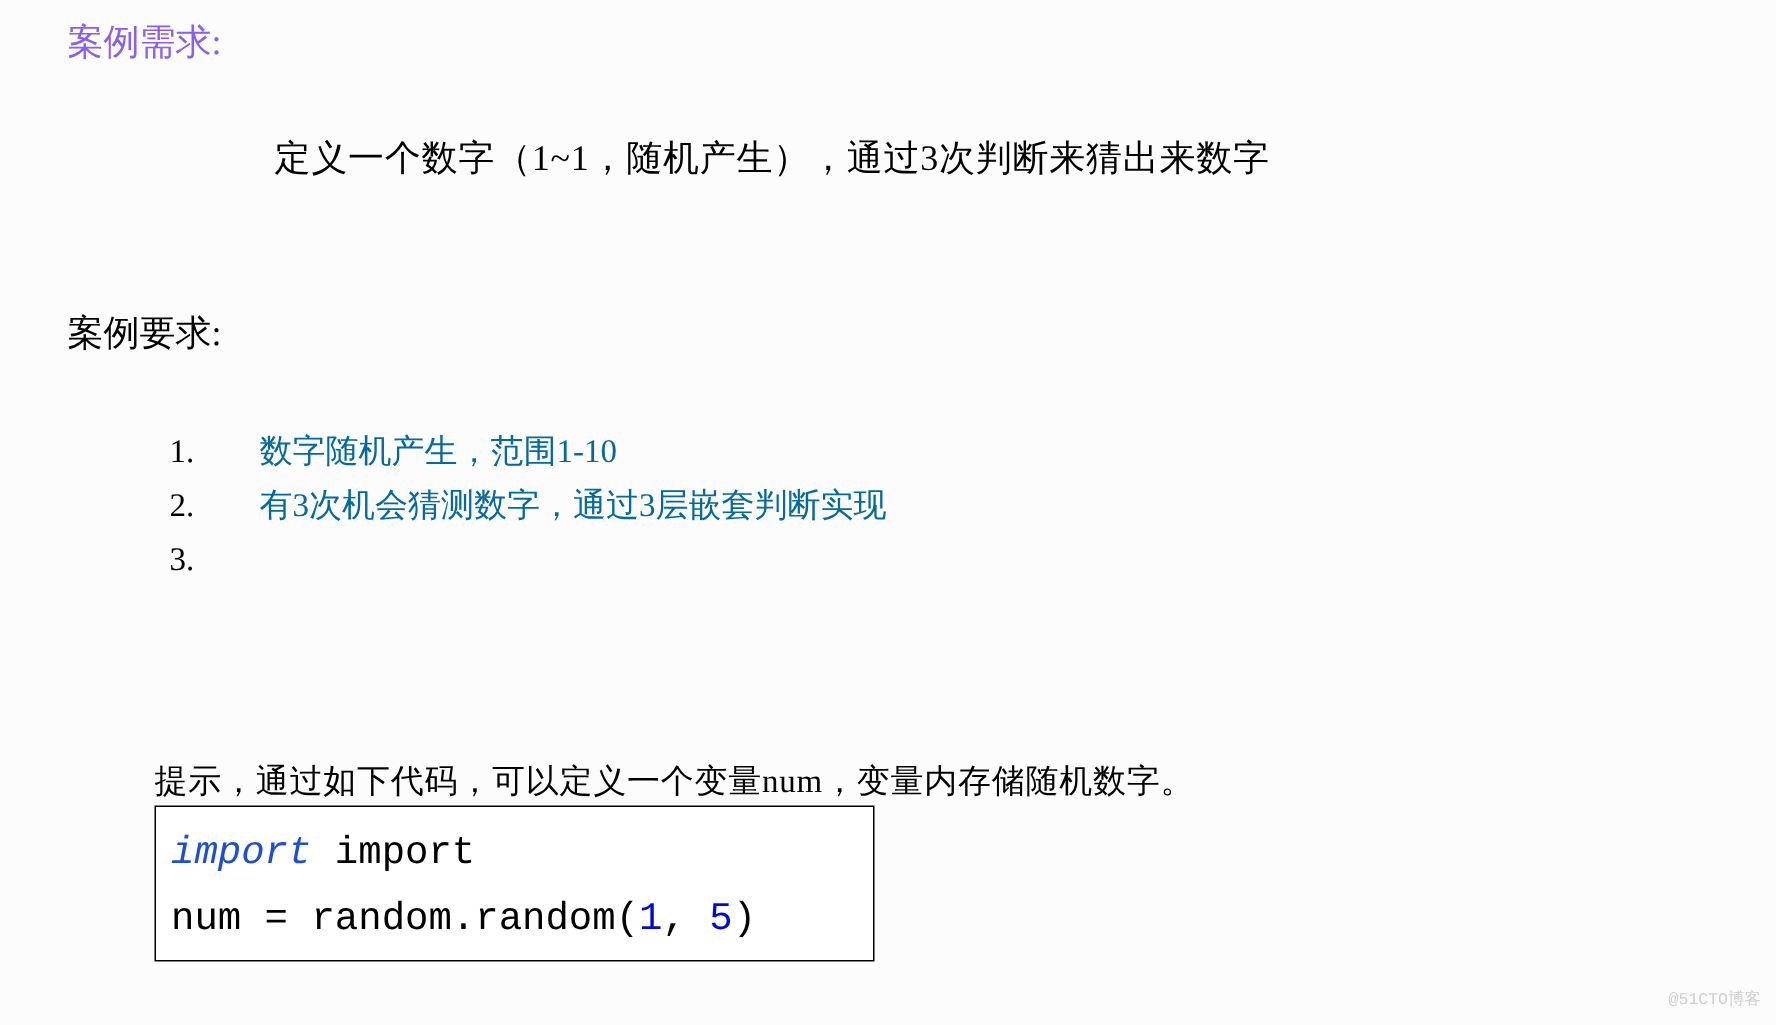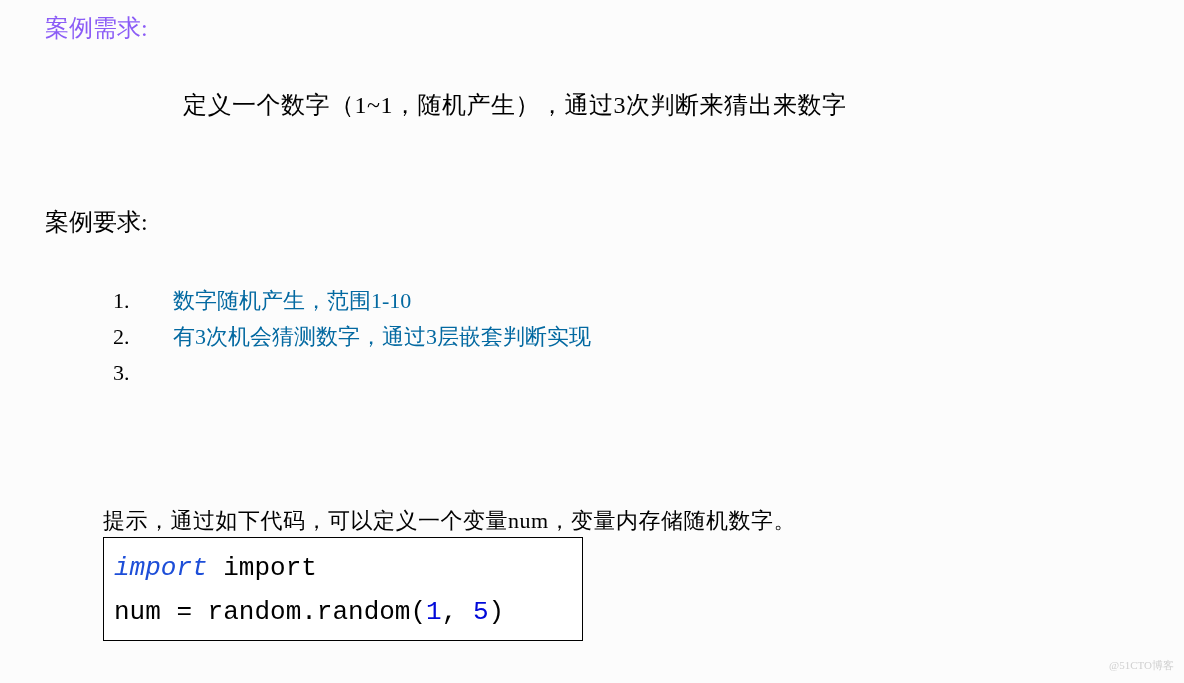--- a/index.html
+++ b/index.html
@@ -62,21 +62,21 @@
     }
     .kw-import { color: #1d4ed8; font-style: italic; }
     .kw-num { color: #0009d9; }
     .code-black { color: #000; }
     .watermark {
       position: absolute;
       right: 10px;
       bottom: 10px;
       font-size: 11px;
       color: #d0d0d0;
-      font-family: Liberation Serif, serif;
+      font-family: Liberation Mono, monospace;
     }
   </style>
 </head>
 <body>
 
 <div class="heading">案例需求:</div>
 
 <div class="desc-line">定义一个数字（1~1，随机产生），通过3次判断来猜出来数字</div>
 
 <div class="heading2">案例要求:</div>

